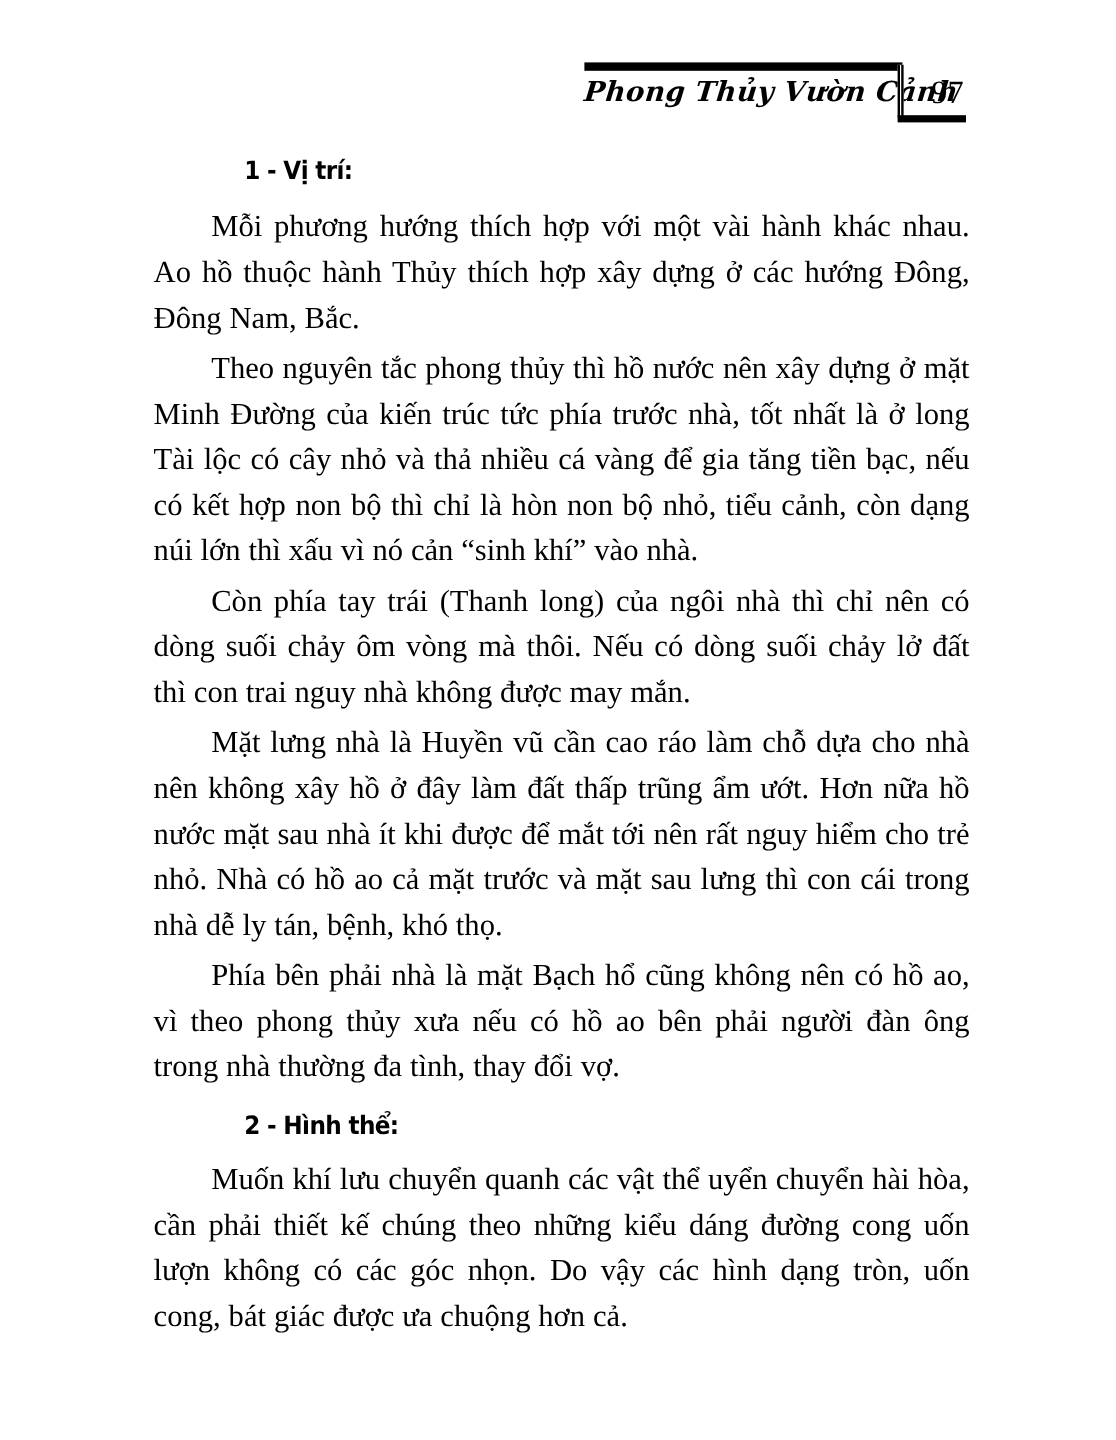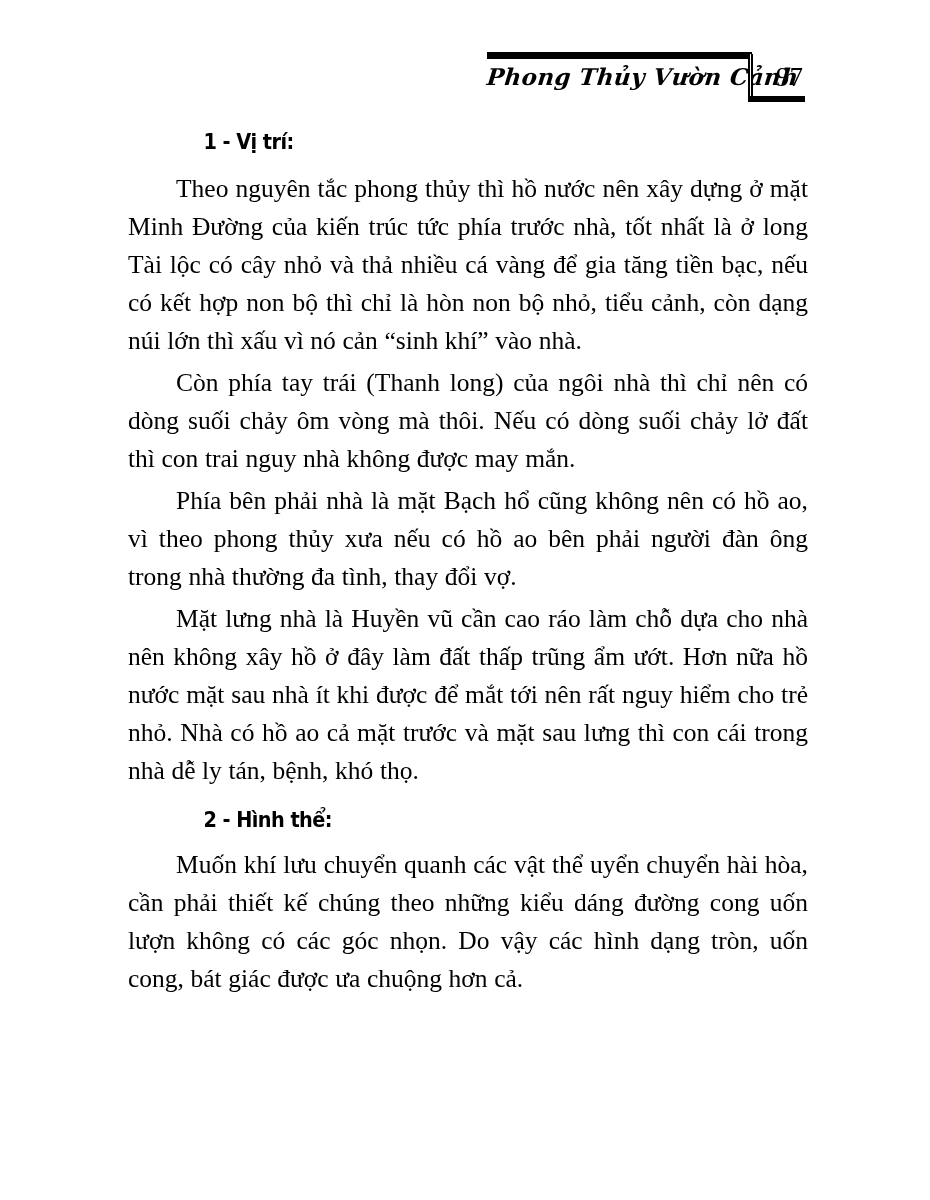--- a/index.html
+++ b/index.html
@@ -130,24 +130,25 @@
     <div class="header-title">Phong Thủy Vườn Cảnh</div>
     <div class="header-divider"></div>
     <div class="header-rule-bottom"></div>
     <div class="header-pagenum">97</div>
   </div>
 
   <div class="content">
 
     <h2 class="section-heading">1 - Vị trí:</h2>
 
+    <p class="para fulljust">Mỗi phương hướng thích hợp với một vài hành khác nhau. Ao hồ thuộc hành Thủy thích hợp xây dựng ở các hướng Đông, Đông Nam, Bắc.</p>
     <p class="para fulljust">Theo nguyên tắc phong thủy thì hồ nước nên xây dựng ở mặt Minh Đường của kiến trúc tức phía trước nhà, tốt nhất là ở long Tài lộc có cây nhỏ và thả nhiều cá vàng để gia tăng tiền bạc, nếu có kết hợp non bộ thì chỉ là hòn non bộ nhỏ, tiểu cảnh, còn dạng núi lớn thì xấu vì nó cản “sinh khí” vào nhà.</p>
     <p class="para fulljust">Còn phía tay trái (Thanh long)  của ngôi nhà thì chỉ nên có dòng suối chảy ôm vòng mà thôi. Nếu có dòng suối chảy lở đất thì con trai nguy nhà không được may mắn.</p>
+    <p class="para fulljust">Mặt lưng nhà là Huyền vũ cần cao ráo làm chỗ dựa cho nhà nên không xây hồ ở đây làm đất thấp trũng ẩm ướt. Hơn nữa hồ nước mặt sau nhà ít khi được để mắt tới nên rất nguy hiểm cho trẻ nhỏ. Nhà có hồ ao cả mặt trước và mặt sau lưng thì con cái trong nhà dễ ly tán, bệnh, khó thọ.</p>
     <p class="para fulljust">Phía bên phải nhà là mặt Bạch hổ cũng không nên có hồ ao, vì theo phong thủy xưa nếu có hồ ao bên phải người đàn ông trong nhà thường đa tình, thay đổi vợ.</p>
-    <p class="para fulljust">Mặt lưng nhà là Huyền vũ cần cao ráo làm chỗ dựa cho nhà nên không xây hồ ở đây làm đất thấp trũng ẩm ướt. Hơn nữa hồ nước mặt sau nhà ít khi được để mắt tới nên rất nguy hiểm cho trẻ nhỏ. Nhà có hồ ao cả mặt trước và mặt sau lưng thì con cái trong nhà dễ ly tán, bệnh, khó thọ.</p>
 
     <h2 class="section-heading second">2 - Hình thể:</h2>
 
     <p class="para fulljust">Muốn khí lưu chuyển quanh các vật thể uyển chuyển hài hòa, cần phải thiết kế chúng theo những kiểu dáng đường cong uốn lượn không có các góc nhọn. Do vậy các hình dạng tròn, uốn cong, bát giác được ưa chuộng hơn cả.</p>
 
   </div>
 
 </div>
 
 </body></html>

